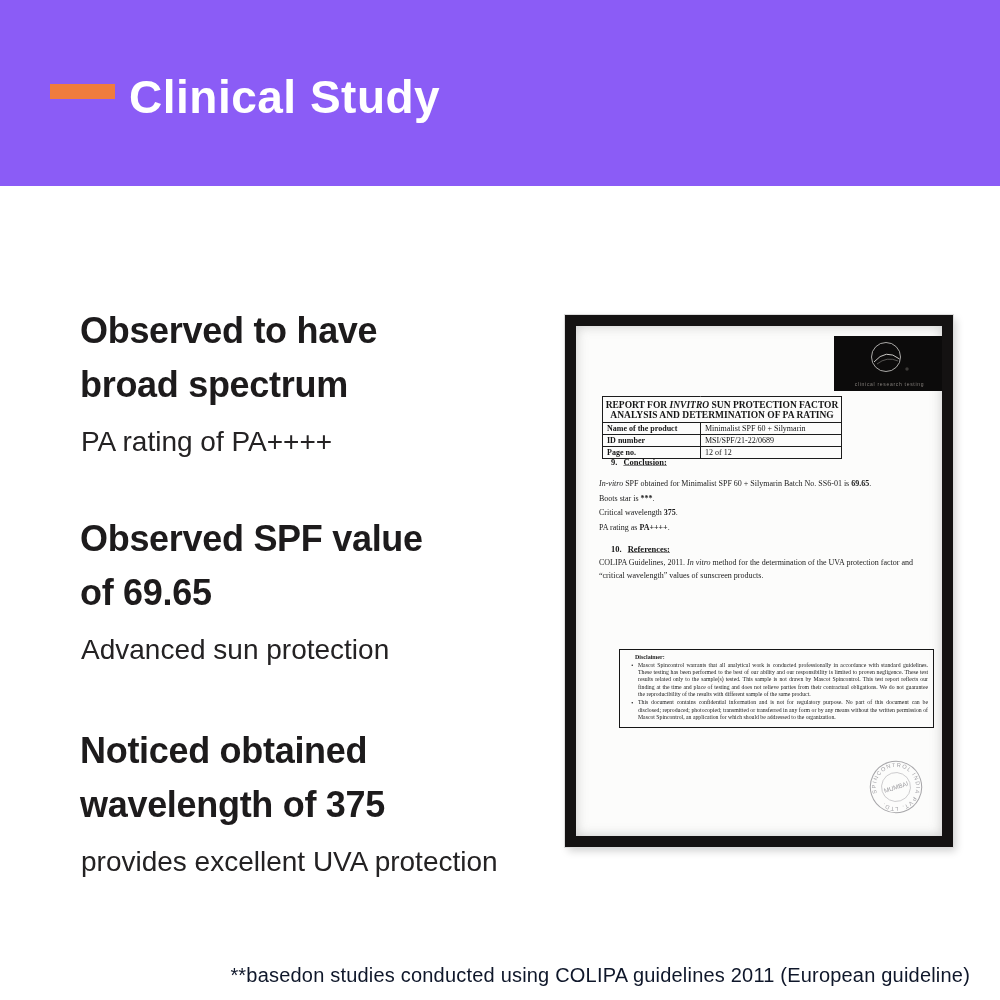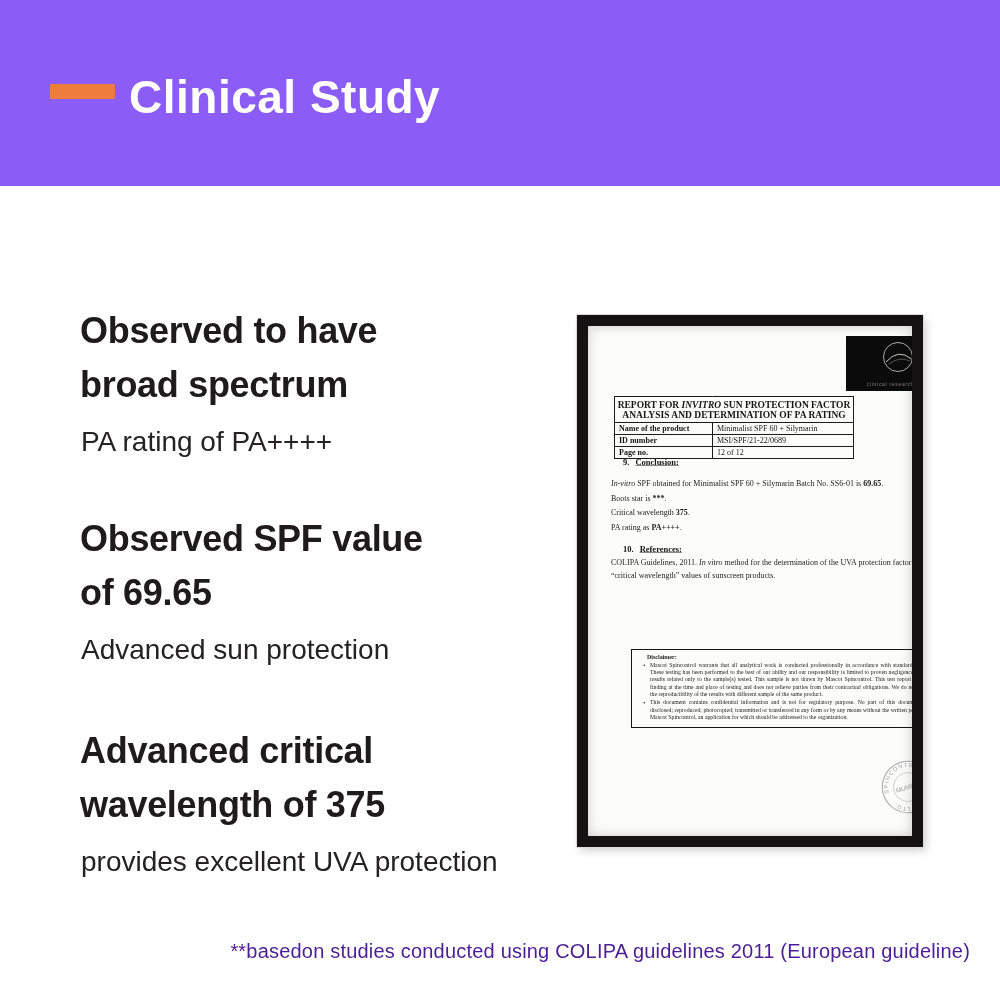--- a/index.html
+++ b/index.html
@@ -28,24 +28,23 @@
     margin:0; font-size:36px; line-height:54px; font-weight:bold;
     letter-spacing:-0.3px; color:#1d1b1c;
   }
   .claim p { margin:14px 0 0 1px; font-size:28px; font-weight:normal; color:#242223; }
   .claim-1 { top:304px; }
   .claim-2 { top:512px; }
   .claim-3 { top:724px; }
 
   
   .doc-frame {
-    position:absolute; left:565px; top:315px; width:346px; height:532px;
+    position:absolute; left:565px; top:315px; width:388px; height:532px;
     background:#141212;
     box-shadow:0 0 0 1px #dcdcdc, 3px 4px 8px rgba(0,0,0,0.18);
-    margin-left:12px;
   }
   .doc-page {
     position:absolute; left:11px; top:11px; right:11px; bottom:11px;
     background:#fcfcfb; overflow:hidden;
     box-shadow:inset 0 0 12px rgba(110,110,110,0.35);
   }
   .doc-scale {
     position:absolute; left:0; top:0; width:752px; height:1020px;
     transform:scale(0.5); transform-origin:0 0;
     font-family:"Liberation Serif", serif; color:#1a1a1a;
@@ -94,21 +93,21 @@
   .disclaimer-box li { margin-bottom:1px; }
 
   
   .stamp {
     position:absolute; left:584px; top:866px; width:112px; height:112px;
     transform:rotate(-18deg); opacity:0.78;
   }
 
   
   .footnote {
-    position:absolute; right:30px; top:940px; font-size:20px; color:#4c1d95;
+    position:absolute; right:30px; top:964px; font-size:20px; color:#0f172a;
     letter-spacing:0.2px;
   }
 </style>
 </head>
 <body>
 
 <div class="canvas">
 
   <header class="banner">
     <span class="accent-dash"></span>
@@ -121,21 +120,21 @@
     <p>PA rating of PA++++</p>
   </section>
 
   <section class="claim claim-2">
     <h2><span>Observed SPF value</span><br>
     <span>of 69.65</span></h2>
     <p>Advanced sun protection</p>
   </section>
 
   <section class="claim claim-3">
-    <h2><span>Advanced critical</span><br>
+    <h2><span>Noticed obtained</span><br>
     <span>wavelength of 375</span></h2>
     <p>provides excellent UVA protection</p>
   </section>
 
   <aside class="doc-frame">
     <div class="doc-page">
       <div class="doc-scale">
 
         <div class="lab-logo">
           <svg width="222" height="110" viewBox="0 0 222 110">

